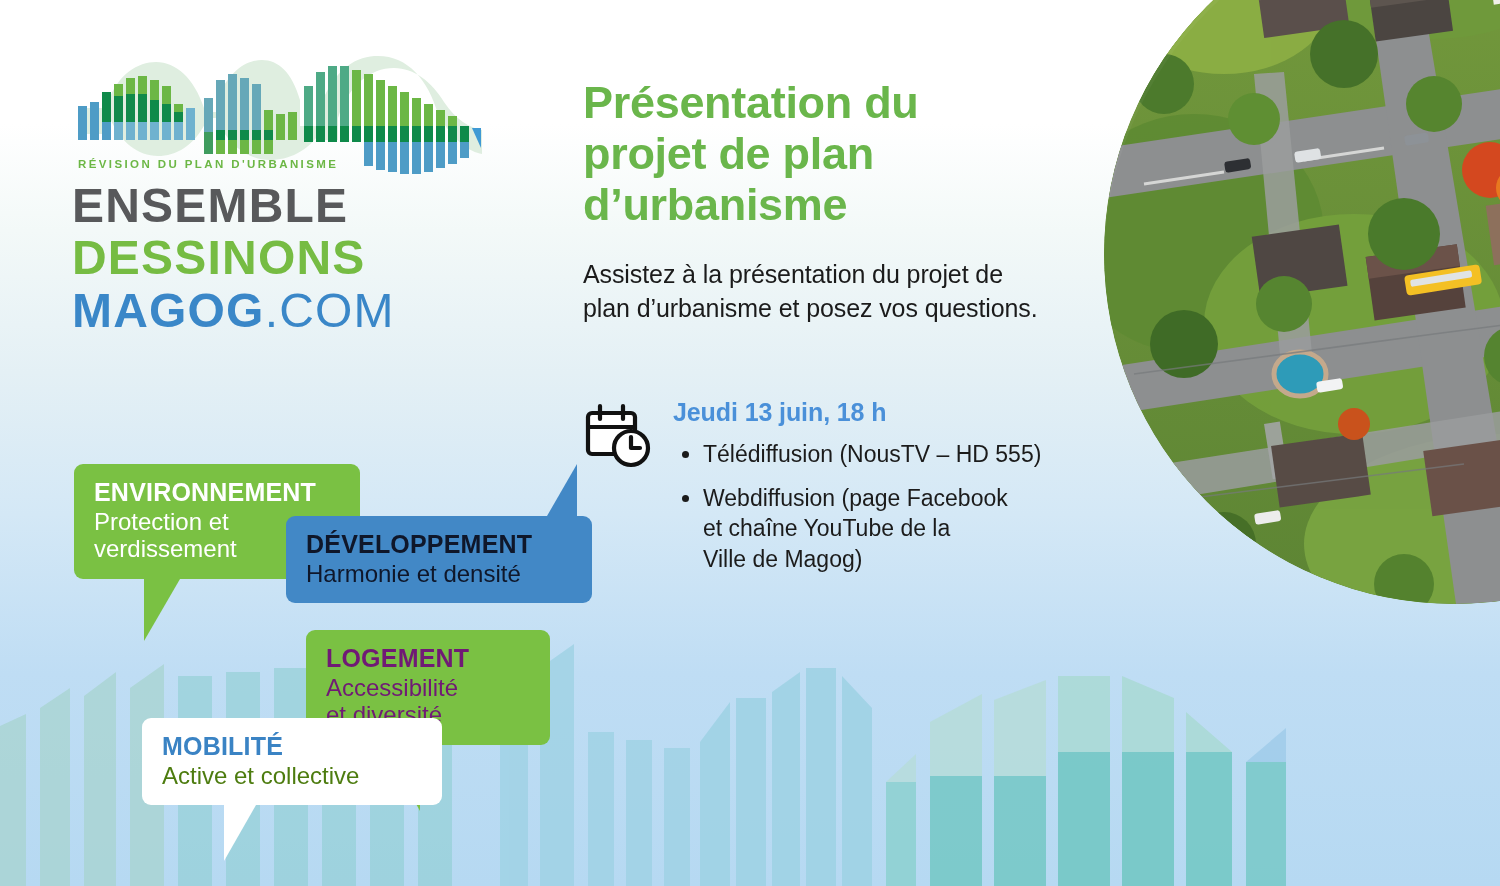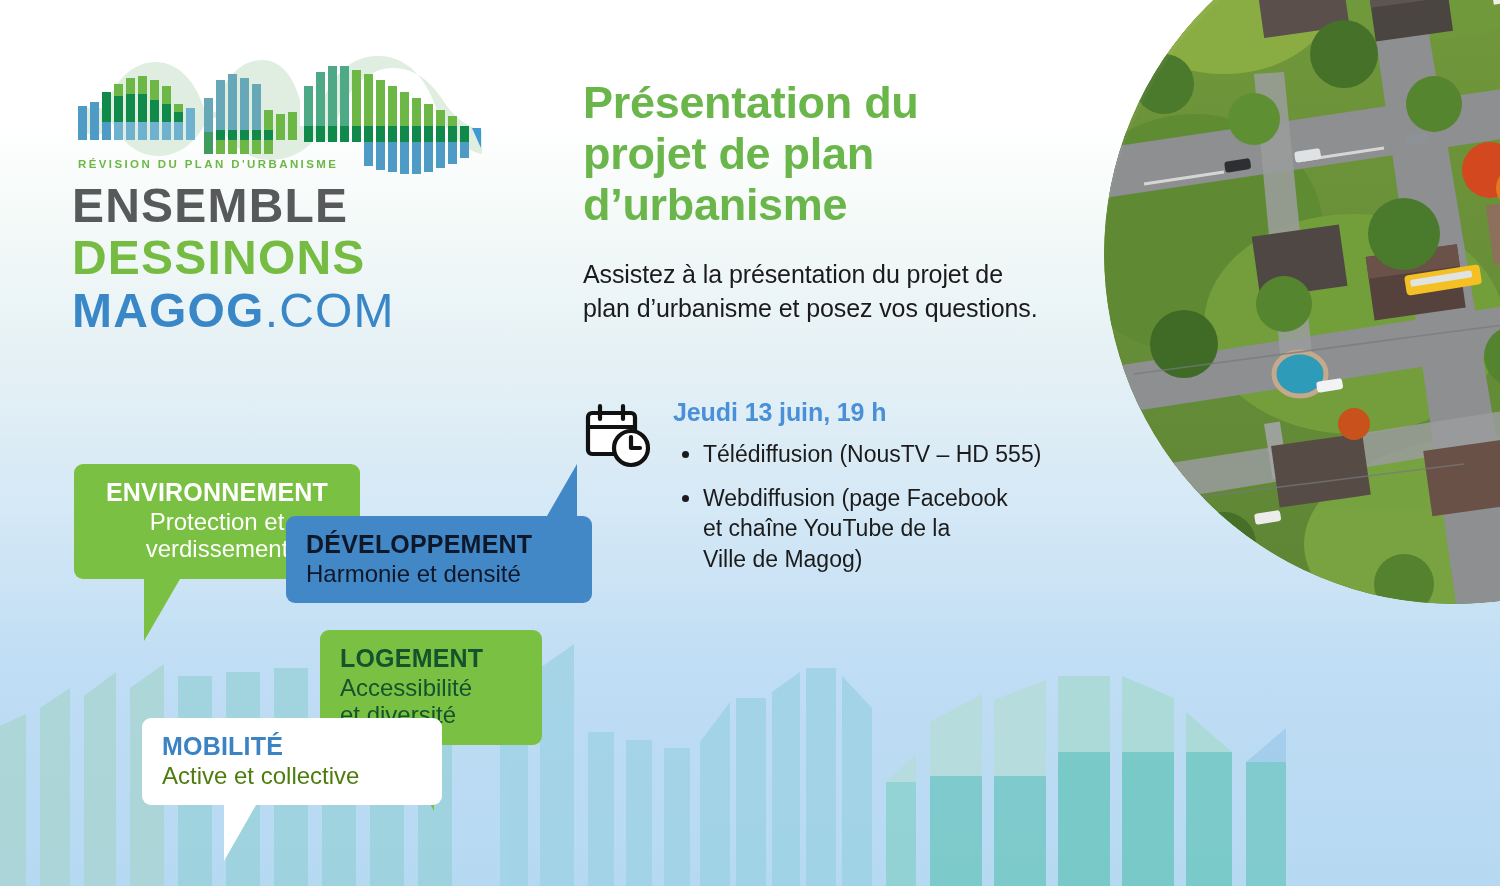--- a/index.html
+++ b/index.html
@@ -152,21 +152,20 @@
     width: 0; height: 0;
   }
 
   
   #bubble-environnement {
     left: 74px; top: 464px;
     width: 286px;
     background: #7ac143;
     color: #ffffff;
     z-index: 6;
-    text-align: center;
   }
   #bubble-environnement .tail {
     left: 70px; top: 100%;
     border-left: 0 solid transparent;
     border-top: 62px solid #7ac143;
     border-right: 36px solid transparent;
   }
 
   
   #bubble-developpement {
@@ -178,24 +177,24 @@
   }
   #bubble-developpement .tail {
     right: 15px; bottom: 100%;
     border-right: 0 solid transparent;
     border-bottom: 52px solid #4288c6;
     border-left: 30px solid transparent;
   }
 
   
   #bubble-logement {
-    left: 320px; top: 630px;
-    width: 222px;
+    left: 306px; top: 630px;
+    width: 244px;
     background: #7ac143;
-    color: #14532d;
+    color: #701a75;
     z-index: 6;
   }
   #bubble-logement .tail {
     left: 78px; top: 100%;
     border-right: 0 solid transparent;
     border-top: 66px solid #7ac143;
     border-left: 36px solid transparent;
   }
 
   
@@ -553,21 +552,21 @@
     <svg id="cal-icon" viewBox="0 0 72 72" aria-hidden="true">
       <rect x="5" y="11" width="47" height="41" rx="4" fill="#ffffff" stroke="#111111" stroke-width="4.2"></rect>
       <line x1="5" y1="25" x2="52" y2="25" stroke="#111111" stroke-width="4.2"></line>
       <line x1="17" y1="4" x2="17" y2="17" stroke="#111111" stroke-width="4.2" stroke-linecap="round"></line>
       <line x1="40" y1="4" x2="40" y2="17" stroke="#111111" stroke-width="4.2" stroke-linecap="round"></line>
       <circle cx="48" cy="46" r="17" fill="#ffffff" stroke="#111111" stroke-width="4.2"></circle>
       <polyline points="48,35 48,46 57,46" fill="none" stroke="#111111" stroke-width="4.2" stroke-linecap="round" stroke-linejoin="round"></polyline>
     </svg>
 
     <div id="details-text">
-      <div id="event-date">Jeudi 13 juin, 19 h</div>
+      <div id="event-date">Jeudi 13 juin, 18 h</div>
       <ul id="event-list">
         <li>Télédiffusion (NousTV – HD 555)</li>
         <li>Webdiffusion (page Facebook
 et chaîne YouTube de la
 Ville de Magog)</li>
       </ul>
     </div>
   </div>
 
   <div class="bubble" id="bubble-environnement">

